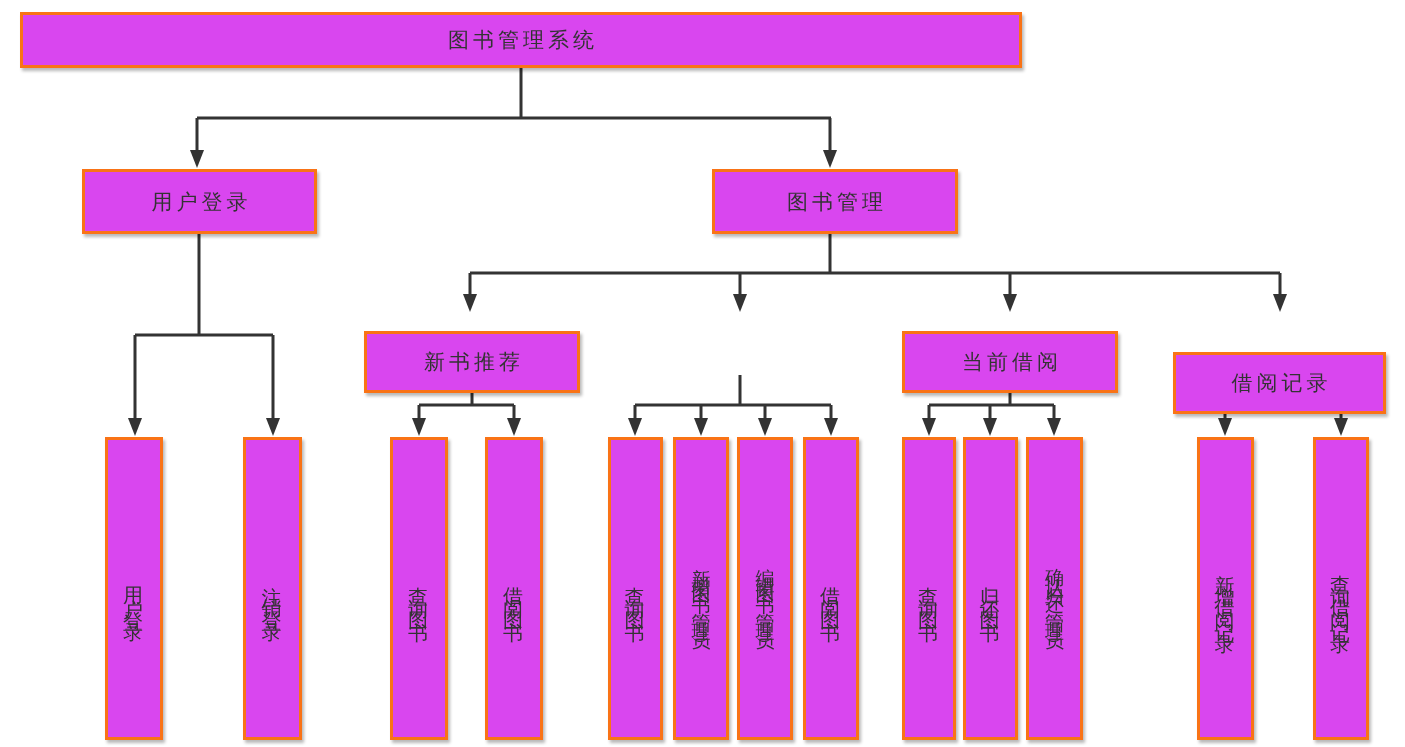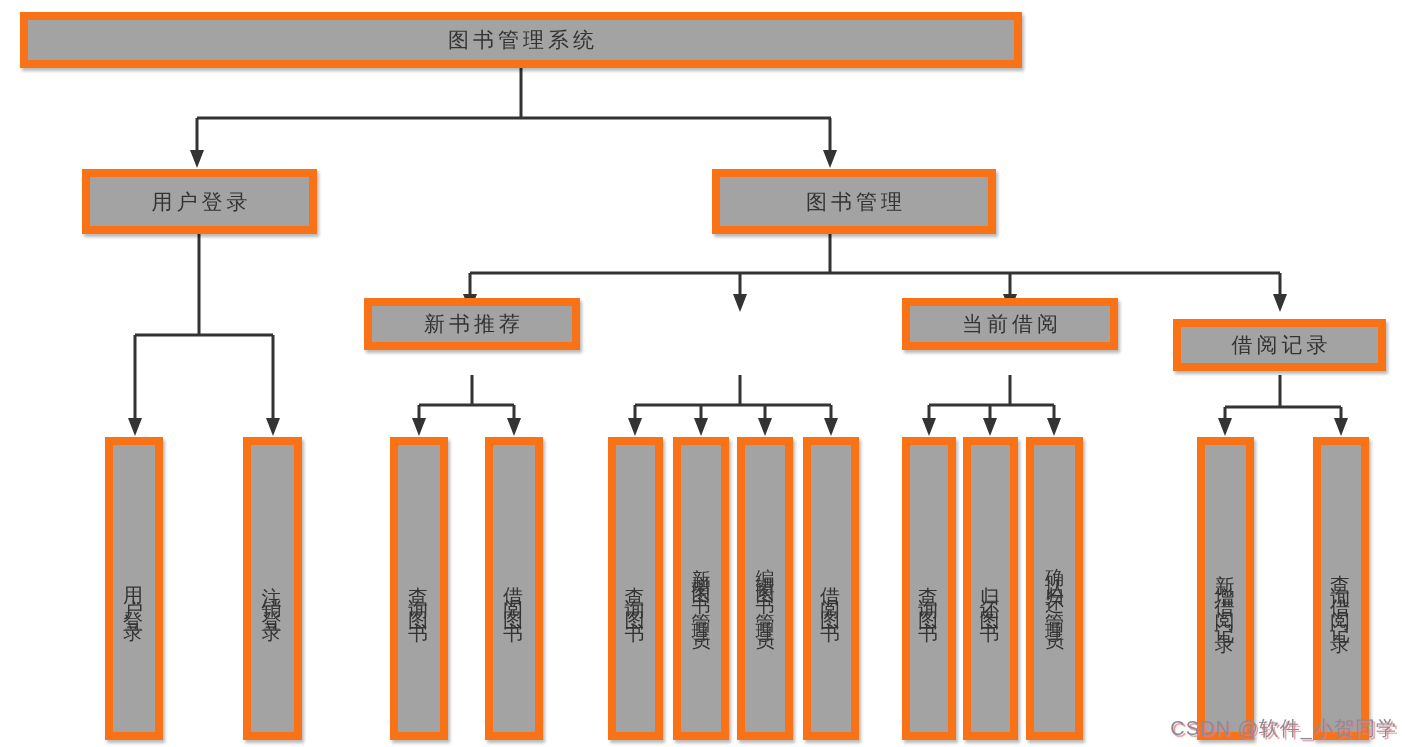--- a/index.html
+++ b/index.html
@@ -12,31 +12,31 @@
     overflow: hidden;
   }
   svg.wires {
     position: absolute;
     left: 0; top: 0;
     pointer-events: none;
   }
   .box {
     position: absolute;
     box-sizing: border-box;
-    border: 8px solid #f97316;
-    background: #a3a3a3;
+    border: 3px solid #f97316;
+    background: #d946ef;
     color: #333333;
     display: flex;
     align-items: center;
     justify-content: center;
     box-shadow: 2px 3px 3px rgba(0,0,0,0.28);
   }
   .root-box { left: 20px; top: 12px; width: 1002px; height: 56px; }
   .l2 { top: 169px; height: 65px; }
-  .l3 { top: 298px; height: 52px; }
+  .l3 { top: 331px; height: 62px; }
   .leaf { top: 437px; height: 303px; }
   .h-label {
     font-size: 21px;
     letter-spacing: 4px;
     margin-right: -4px;
     white-space: nowrap;
   }
   .vtext {
     writing-mode: vertical-rl;
     text-orientation: mixed;
@@ -113,21 +113,21 @@
     </g>
   </svg>
 
   <div class="box root-box">
     <span class="h-label">图书管理系统</span>
   </div>
 
   <div class="box l2" style="left:82px;width:235px;">
     <span class="h-label">用户登录</span>
   </div>
-  <div class="box l2" style="left:712px;width:284px;text-align:right;">
+  <div class="box l2" style="left:712px;width:246px;text-align:right;">
     <span class="h-label">图书管理</span>
   </div>
 
   <div class="box l3" style="left:364px;width:216px;">
     <span class="h-label">新书推荐</span>
   </div>
   <div class="box l3" style="left:902px;width:216px;">
     <span class="h-label">当前借阅</span>
   </div>
   <div class="box l3" style="left:1173px;width:213px;margin-top:21px;">
@@ -171,15 +171,14 @@
     <span class="vtext tight">确认归还（管理员）</span>
   </div>
 
   <div class="box leaf" style="left:1197px;width:57px;">
     <span class="vtext">新增借阅记录</span>
   </div>
   <div class="box leaf" style="left:1313px;width:56px;">
     <span class="vtext">查询借阅记录</span>
   </div>
 
-  <div class="watermark">CSDN @软件_小贺同学</div>
 
 </div>
 
 </body></html>

